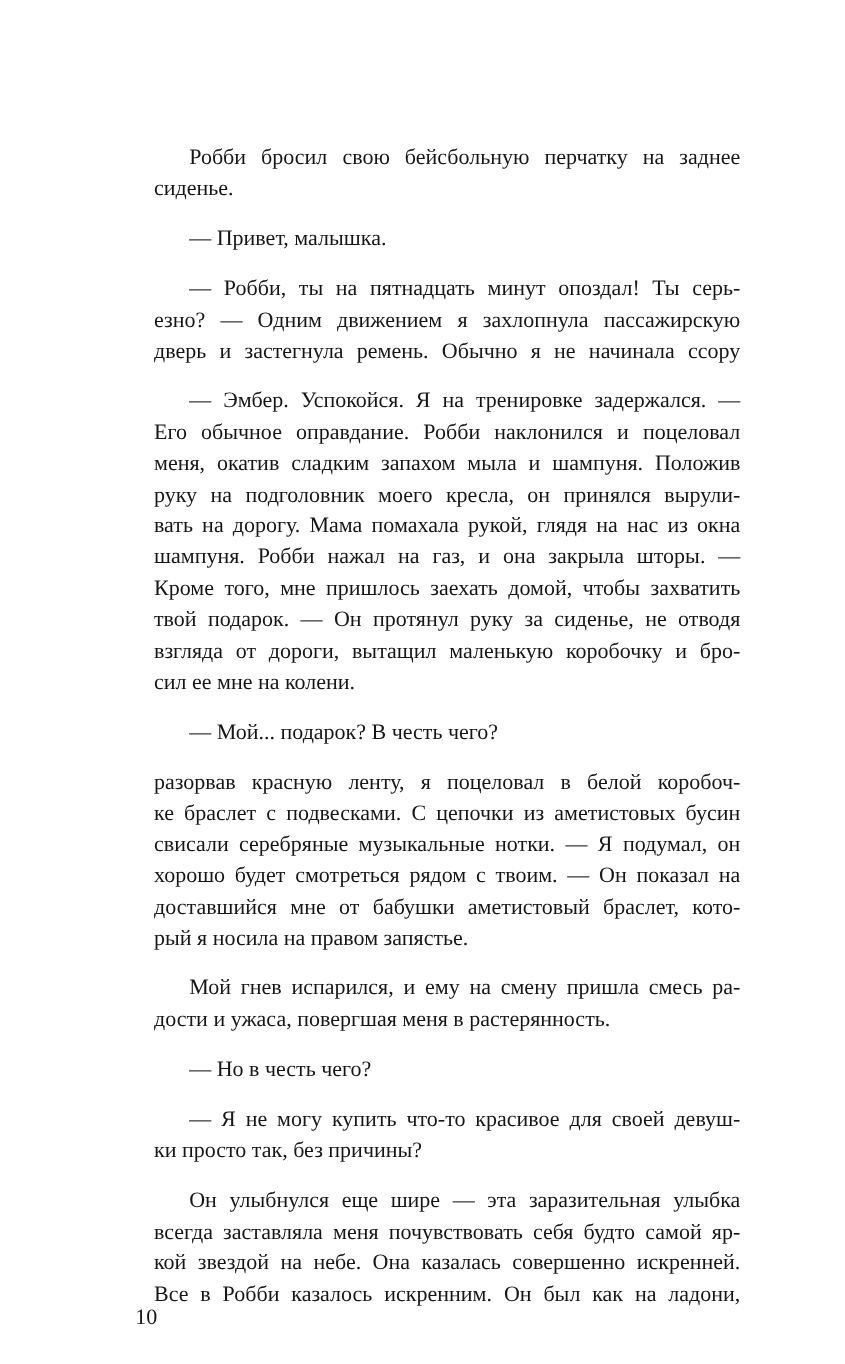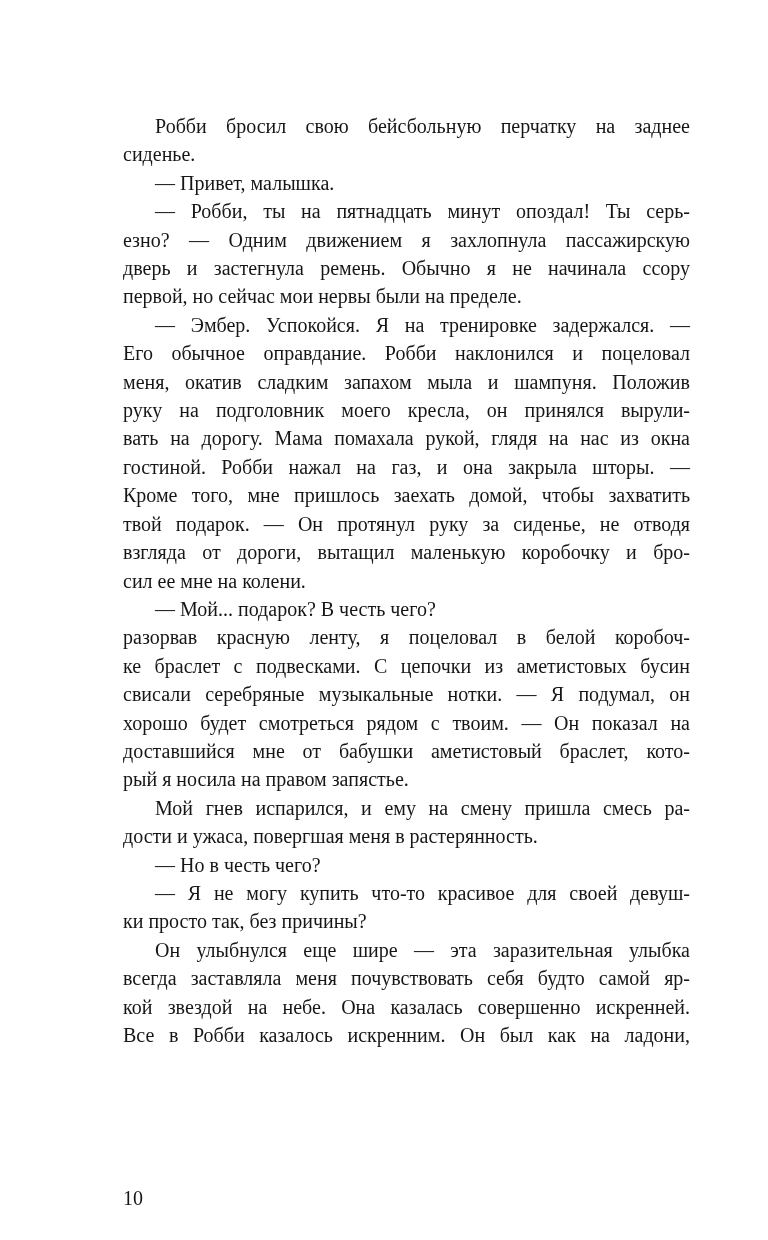--- a/index.html
+++ b/index.html
@@ -15,21 +15,21 @@
     font-family: "Liberation Serif", serif;
     color: #161616;
   }
   .book-page {
     position: absolute;
     left: 123px;
     top: 112px;
     width: 567px;
   }
   .para {
-    margin: 0;
+    margin: 17px;
     padding: 0;
   }
   .line {
     font-size: 20px;
     line-height: 28.4px;
     text-align: justify;
     text-align-last: justify;
     white-space: normal;
   }
   .line.first {
@@ -57,29 +57,28 @@
       <div class="line first">Робби бросил свою бейсбольную перчатку на заднее</div>
       <div class="line last">сиденье.</div>
     </div>
     <div class="para">
       <div class="line first last">— Привет, малышка.</div>
     </div>
     <div class="para">
       <div class="line first">— Робби, ты на пятнадцать минут опоздал! Ты серь-</div>
       <div class="line">езно? — Одним движением я захлопнула пассажирскую</div>
       <div class="line">дверь и застегнула ремень. Обычно я не начинала ссору</div>
-      <div class="line last">первой, но сейчас мои нервы были на пределе.</div>
     </div>
     <div class="para">
       <div class="line first">— Эмбер. Успокойся. Я на тренировке задержался. —</div>
       <div class="line">Его обычное оправдание. Робби наклонился и поцеловал</div>
       <div class="line">меня, окатив сладким запахом мыла и шампуня. Положив</div>
       <div class="line">руку на подголовник моего кресла, он принялся вырули-</div>
       <div class="line">вать на дорогу. Мама помахала рукой, глядя на нас из окна</div>
-      <div class="line">гостиной. Робби нажал на газ, и она закрыла шторы. —</div>
+      <div class="line">шампуня. Робби нажал на газ, и она закрыла шторы. —</div>
       <div class="line">Кроме того, мне пришлось заехать домой, чтобы захватить</div>
       <div class="line">твой подарок. — Он протянул руку за сиденье, не отводя</div>
       <div class="line">взгляда от дороги, вытащил маленькую коробочку и бро-</div>
       <div class="line last">сил ее мне на колени.</div>
     </div>
     <div class="para">
       <div class="line first last">— Мой... подарок? В честь чего?</div>
     </div>
     <div class="para">
       <div class="line">разорвав красную ленту, я поцеловал в белой коробоч-</div>

